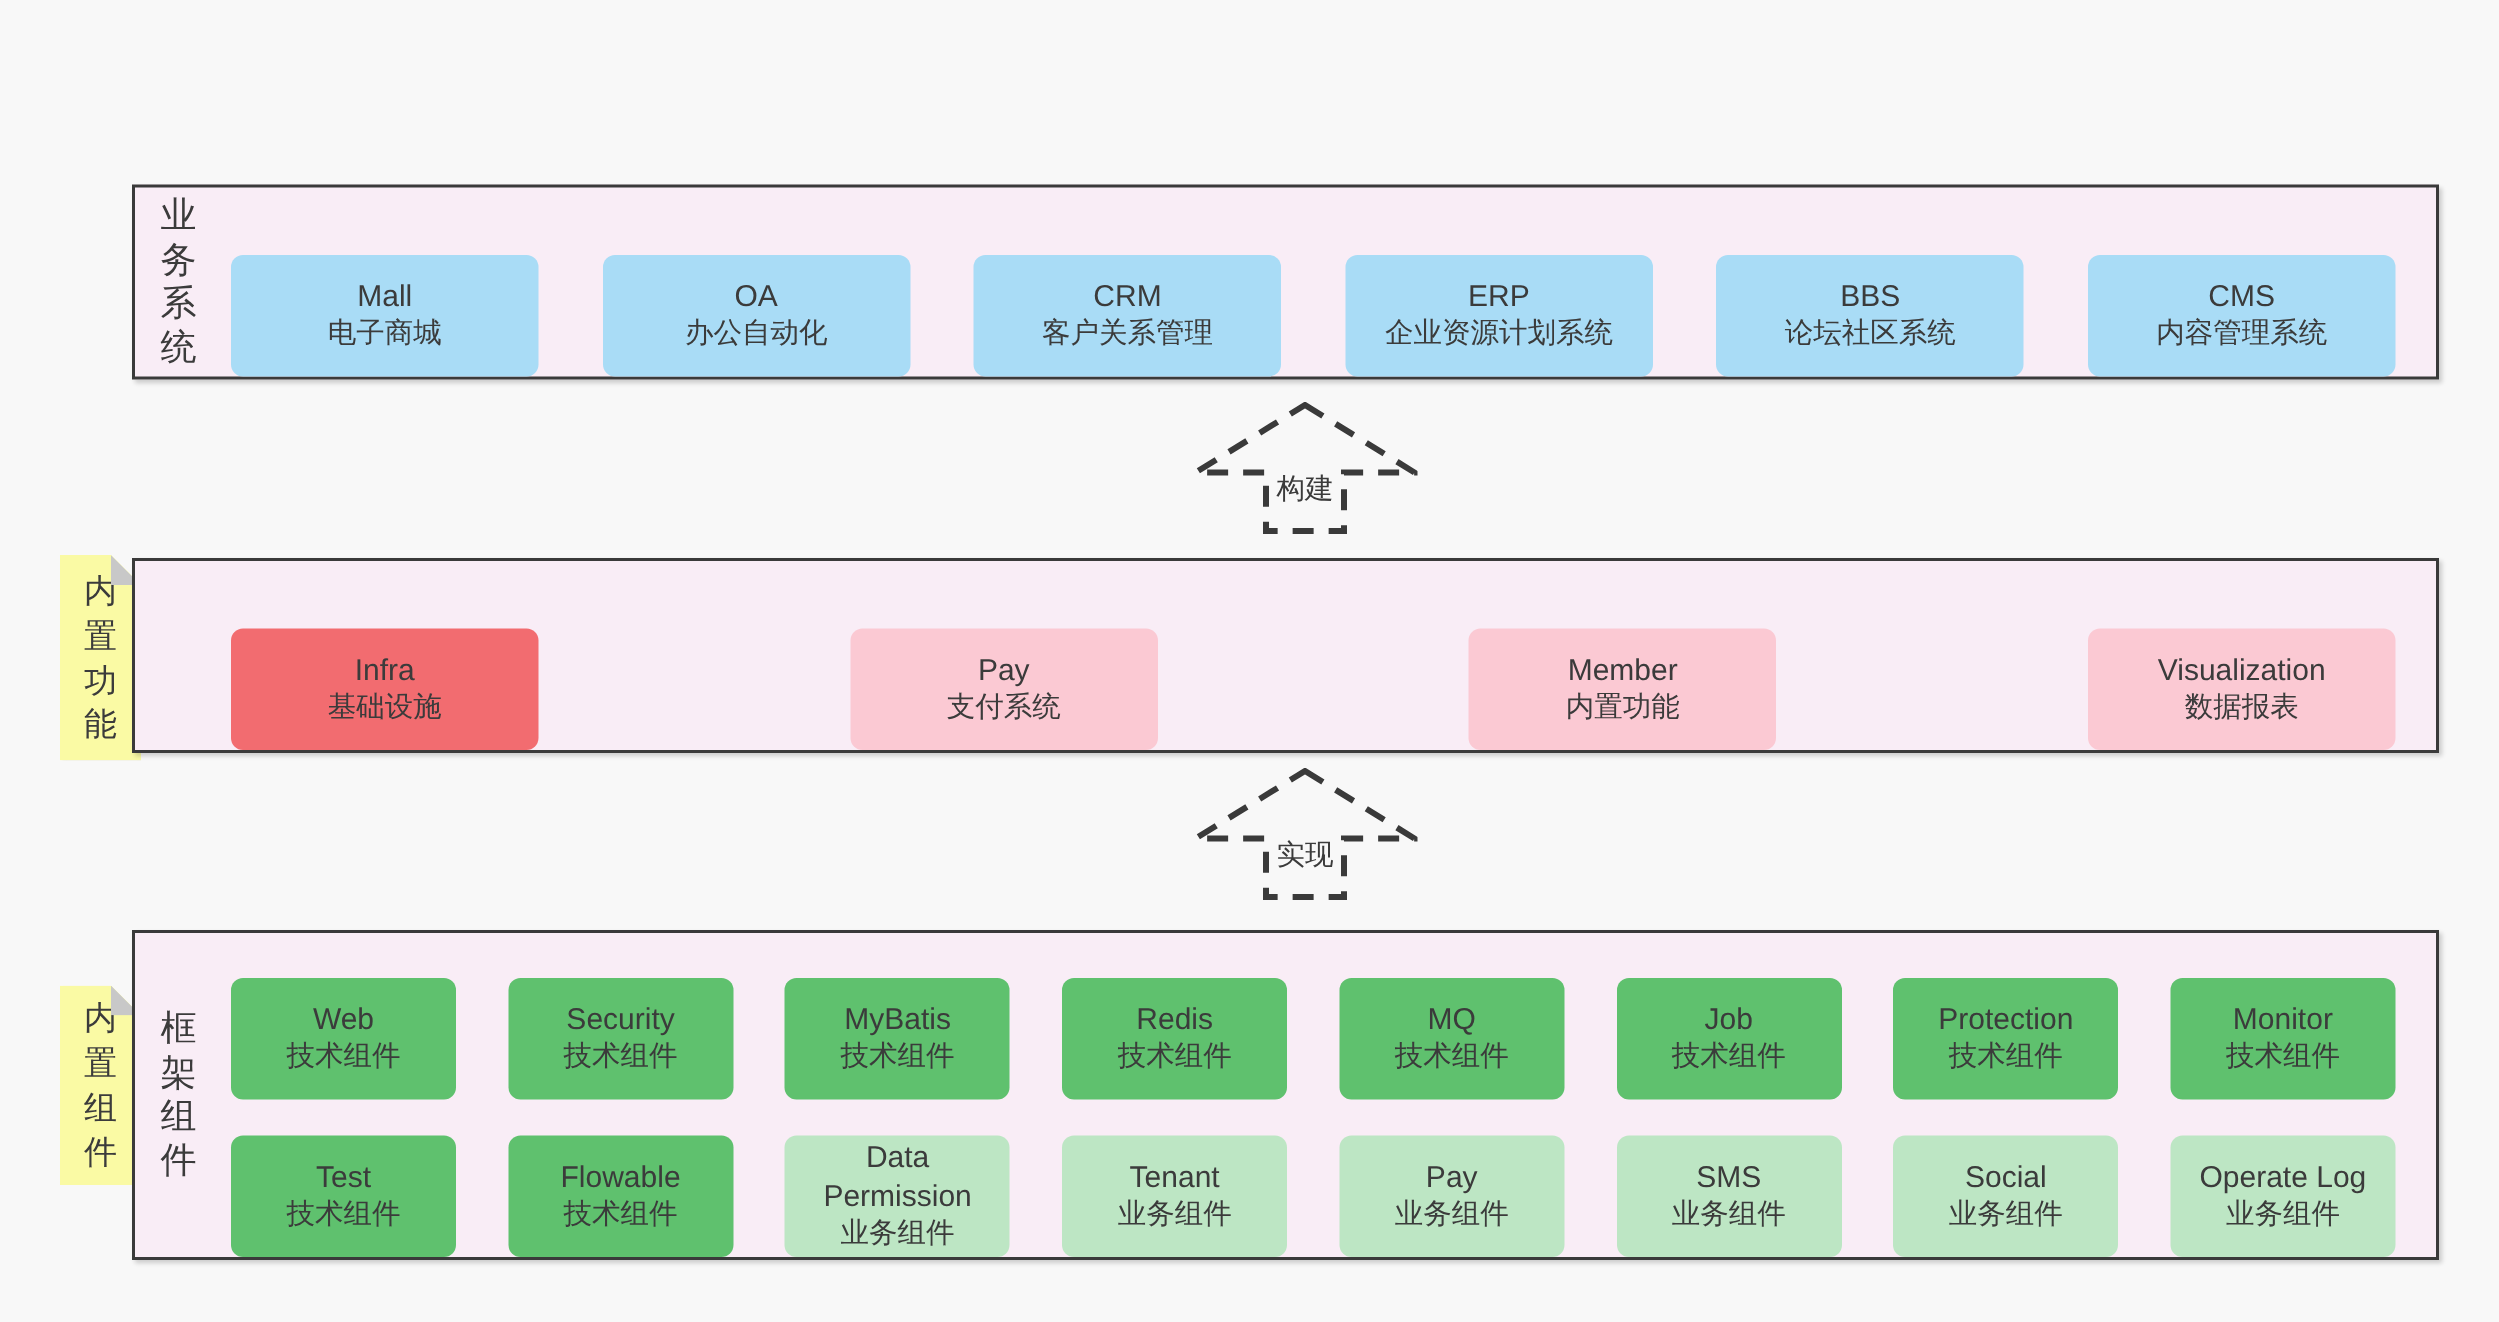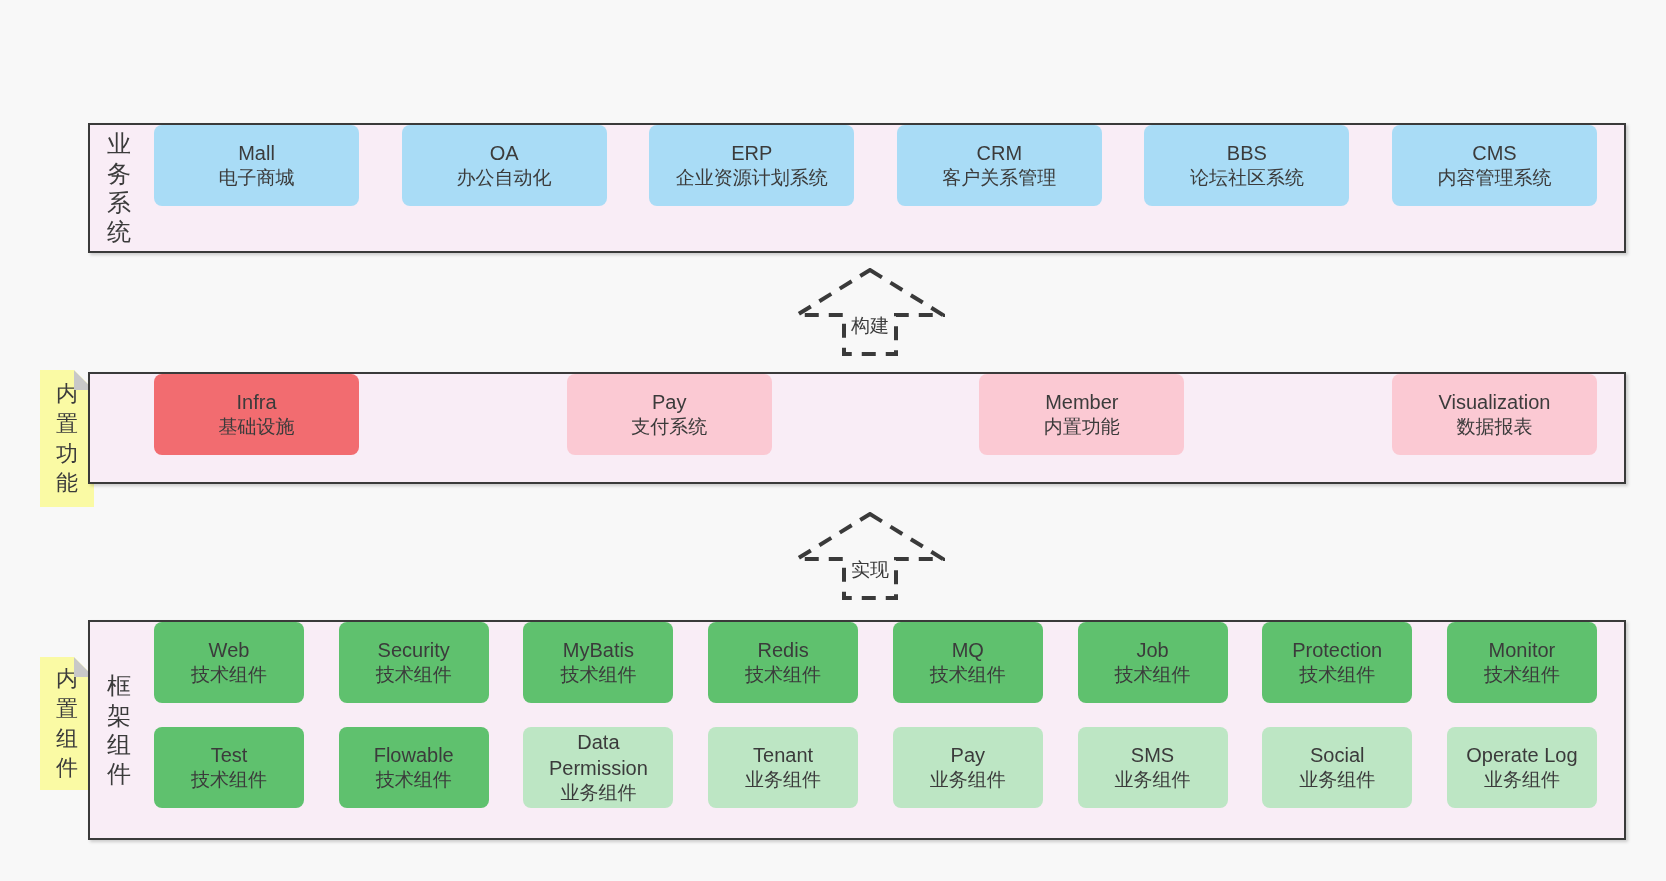--- a/index.html
+++ b/index.html
@@ -17,31 +17,31 @@
     overflow:hidden;
   }
   .band{
     position:absolute; left:88px; width:1538px;
     background:var(--band-bg);
     border:2px solid var(--border);
     border-radius:0;
     box-shadow:2px 2px 3px rgba(0,0,0,0.18);
   }
   #band-business{top:123px; height:130px;}
-  #band-modules{top:372px; height:112px;}
+  #band-modules{top:372px; height:130px;}
   #band-components{top:620px; height:220px;}
   .vlabel{
     position:absolute; left:0; top:0; bottom:0; width:58px;
     display:flex; align-items:center; justify-content:center;
     font-size:24px; line-height:1.22; color:var(--text);
   }
   .vlabel span{display:inline-block; width:1.05em; word-break:break-all; text-align:center;}
   .boxzone{
     position:absolute; left:64px; right:27px; top:0; bottom:0;
-    display:flex; flex-direction:column; justify-content:flex-start; gap:24px;
+    display:flex; flex-direction:column; justify-content:flex-end; gap:24px;
   }
   .boxrow{display:flex; justify-content:space-between; align-items:center;}
   .box{
     height:81px; border-radius:8px;
     display:flex; flex-direction:column; justify-content:center; align-items:center;
     text-align:center; line-height:1.3; padding:4px 6px;
   }
   .cols-6 .box{width:205px;}
   .cols-8 .box{width:150px;}
   .box-name{font-size:20px;}
@@ -93,26 +93,26 @@
     <div class="boxrow cols-6">
       <div class="box blue">
         <div class="box-name">Mall</div>
         <div class="box-sub">电子商城</div>
       </div>
       <div class="box blue">
         <div class="box-name">OA</div>
         <div class="box-sub">办公自动化</div>
       </div>
       <div class="box blue">
+        <div class="box-name">CRM</div>
+        <div class="box-sub">客户关系管理</div>
+      </div>
+      <div class="box blue">
         <div class="box-name">ERP</div>
         <div class="box-sub">企业资源计划系统</div>
-      </div>
-      <div class="box blue">
-        <div class="box-name">CRM</div>
-        <div class="box-sub">客户关系管理</div>
       </div>
       <div class="box blue">
         <div class="box-name">BBS</div>
         <div class="box-sub">论坛社区系统</div>
       </div>
       <div class="box blue">
         <div class="box-name">CMS</div>
         <div class="box-sub">内容管理系统</div>
       </div>
     </div>

